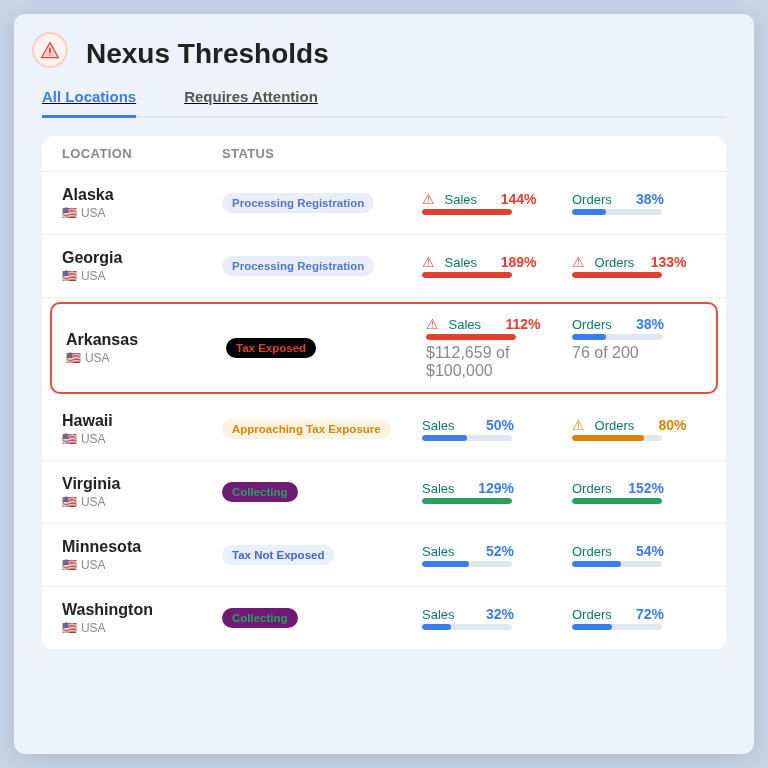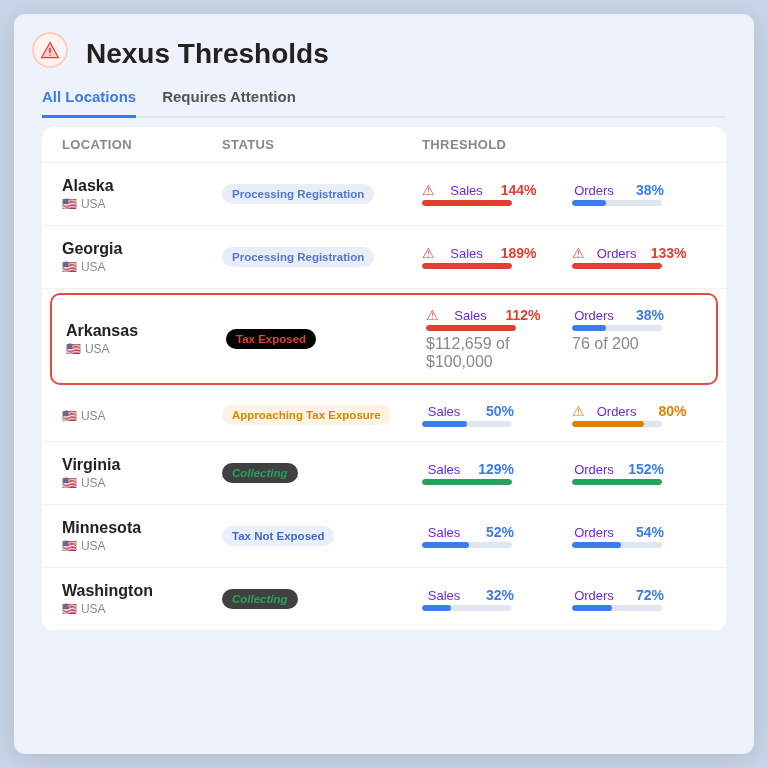--- a/index.html
+++ b/index.html
@@ -37,23 +37,24 @@
     .page-title {
       font-size: 28px;
       font-weight: 700;
       color: #222;
       margin-left: 44px;
       margin-bottom: 18px;
       margin-top: 4px;
     }
     .tabs {
       display: flex;
-      gap: 26px;
+      gap: 48px;
       border-bottom: 2px solid #e0e6f0;
-      margin-bottom: 9px;
+      margin-bottom: 18px;
+      text-decoration: underline;
     }
     .tab {
       font-size: 15px;
       font-weight: 600;
       padding-bottom: 10px;
       cursor: pointer;
       color: #555;
       border-bottom: 3px solid transparent;
       margin-bottom: -2px;
     }
@@ -108,32 +109,31 @@
     .badge {
       display: inline-block;
       padding: 4px 10px;
       border-radius: 20px;
       font-size: 11.5px;
       font-weight: 600;
     }
     .badge-processing { background: #e8edf8; color: #5577cc; }
     .badge-tax-exposed { background: #000000; color: #e04030; }
     .badge-approaching { background: #fef3e2; color: #d48a00; }
-    .badge-collecting { background: #404040; color: #28a060; font-style: italic; }
+    .badge-collecting { background: #701a75; color: #28a060; }
     .badge-not-exposed { background: #e8f0fe; color: #4466cc; }
     .threshold-row {
       display: flex;
       align-items: center;
       gap: 8px;
     }
     .metric-label {
       font-size: 13px;
-      color: #6d28d9;
+      color: #0f766e;
       min-width: 44px;
-      text-align: center;
     }
     .metric-pct {
       font-size: 14px;
       font-weight: 700;
       min-width: 40px;
       text-align: right;
     }
     .metric-pct.red { color: #e04030; }
     .metric-pct.orange { color: #e08000; }
     .metric-pct.blue { color: #3b7cec; }
@@ -194,21 +194,20 @@
 
   <div class="tabs">
     <div class="tab active">All Locations</div>
     <div class="tab">Requires Attention</div>
   </div>
 
   <div class="content-area">
     <div class="table-header">
       <span>Location</span>
       <span>Status</span>
-      <span>Threshold</span>
     </div>
 
     <div id="rows-container">
         <div class="row">
           <div>
     <div class="location-name">Alaska</div>
     <div class="location-country">
       <span>🇺🇸</span>
       <span>USA</span>
     </div>
@@ -302,20 +301,21 @@
       </div>
       <div class="bar-wrap">
         <div class="bar-fill blue" style="width:38%"></div>
       </div>
       <div class="sub-text">76 of 200</div>
     </div>
           </div>
         </div>
         <div class="row">
           <div>
+    <div class="location-name">Hawaii</div>
     <div class="location-country">
       <span>🇺🇸</span>
       <span>USA</span>
     </div>
   </div>
           <div><span class="badge badge-approaching">Approaching Tax Exposure</span></div>
           <div class="two-cols">
             <div class="col-metric">
       <div class="threshold-row">
 

